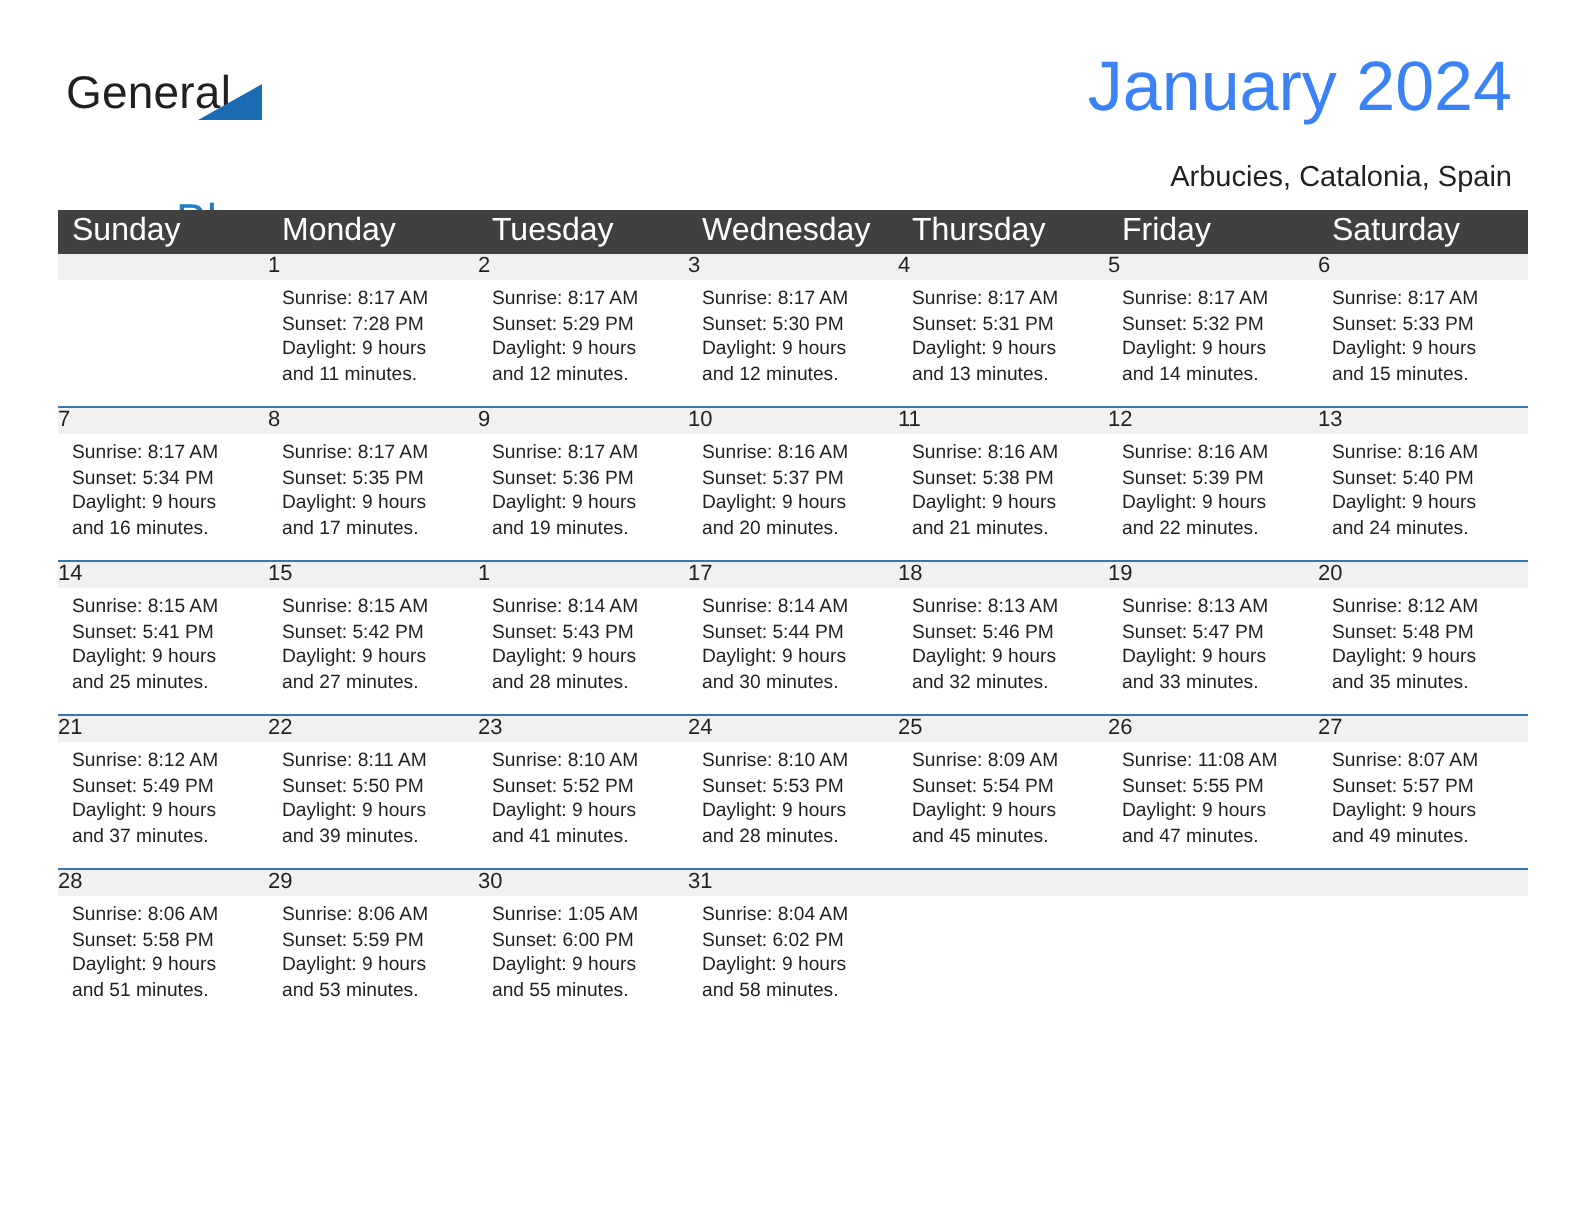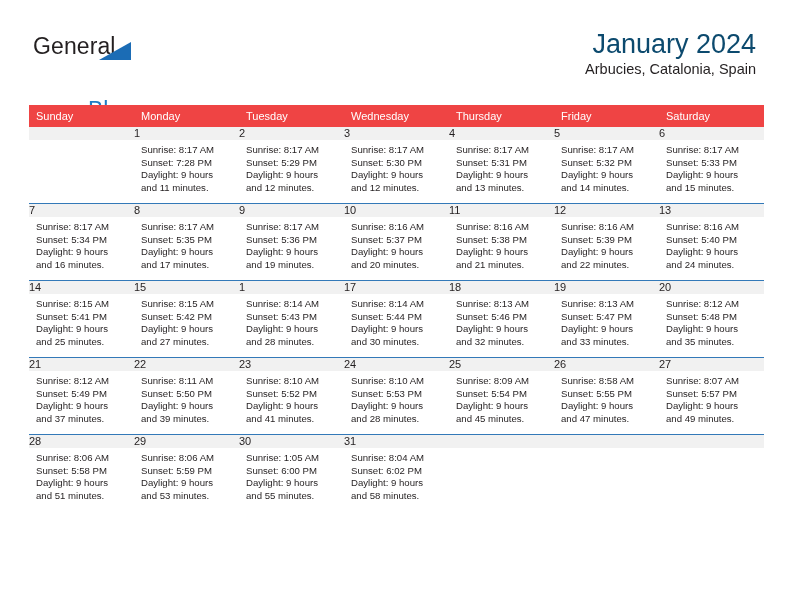--- a/index.html
+++ b/index.html
@@ -63,46 +63,46 @@
     line-height: 26px;
     margin-top: 44px;
   }
   .title-block {
     position: absolute;
     right: 36px;
     top: 28px;
     text-align: right;
   }
   .cal-title {
-    font-size: 27px;
-    color: #0c4a6e;
+    font-size: 35px;
+    color: #3b82f6;
     line-height: 32px;
     white-space: nowrap;
   }
   .cal-subtitle {
-    margin-top: 0;
+    margin-top: 20px;
     font-size: 14.5px;
     color: #231f20;
     line-height: 18px;
     white-space: nowrap;
   }
 
   
   .calendar {
     position: absolute;
     left: 29px;
     top: 105px;
     width: 735px;
     border-collapse: collapse;
     table-layout: fixed;
   }
   .calendar th {
-    background: #ef4444;
+    background: #404040;
     color: #ffffff;
-    font-size: 11px;
+    font-size: 16px;
     font-weight: normal;
     text-align: left;
     padding: 5px 0 5px 7px;
     height: 12px;
     line-height: 12px;
   }
   .calendar td {
     vertical-align: top;
     padding: 0;
     width: 105px;
@@ -419,21 +419,21 @@
           <td>
             <div class="cell-body">
               <p>Sunrise: 8:09 AM</p>
               <p>Sunset: 5:54 PM</p>
               <p>Daylight: 9 hours</p>
               <p>and 45 minutes.</p>
             </div>
           </td>
           <td>
             <div class="cell-body">
-              <p>Sunrise: 8:58 AM</p>
+              <p>Sunrise: 11:08 AM</p>
               <p>Sunset: 5:55 PM</p>
               <p>Daylight: 9 hours</p>
               <p>and 47 minutes.</p>
             </div>
           </td>
           <td>
             <div class="cell-body">
               <p>Sunrise: 8:07 AM</p>
               <p>Sunset: 5:57 PM</p>
               <p>Daylight: 9 hours</p>

